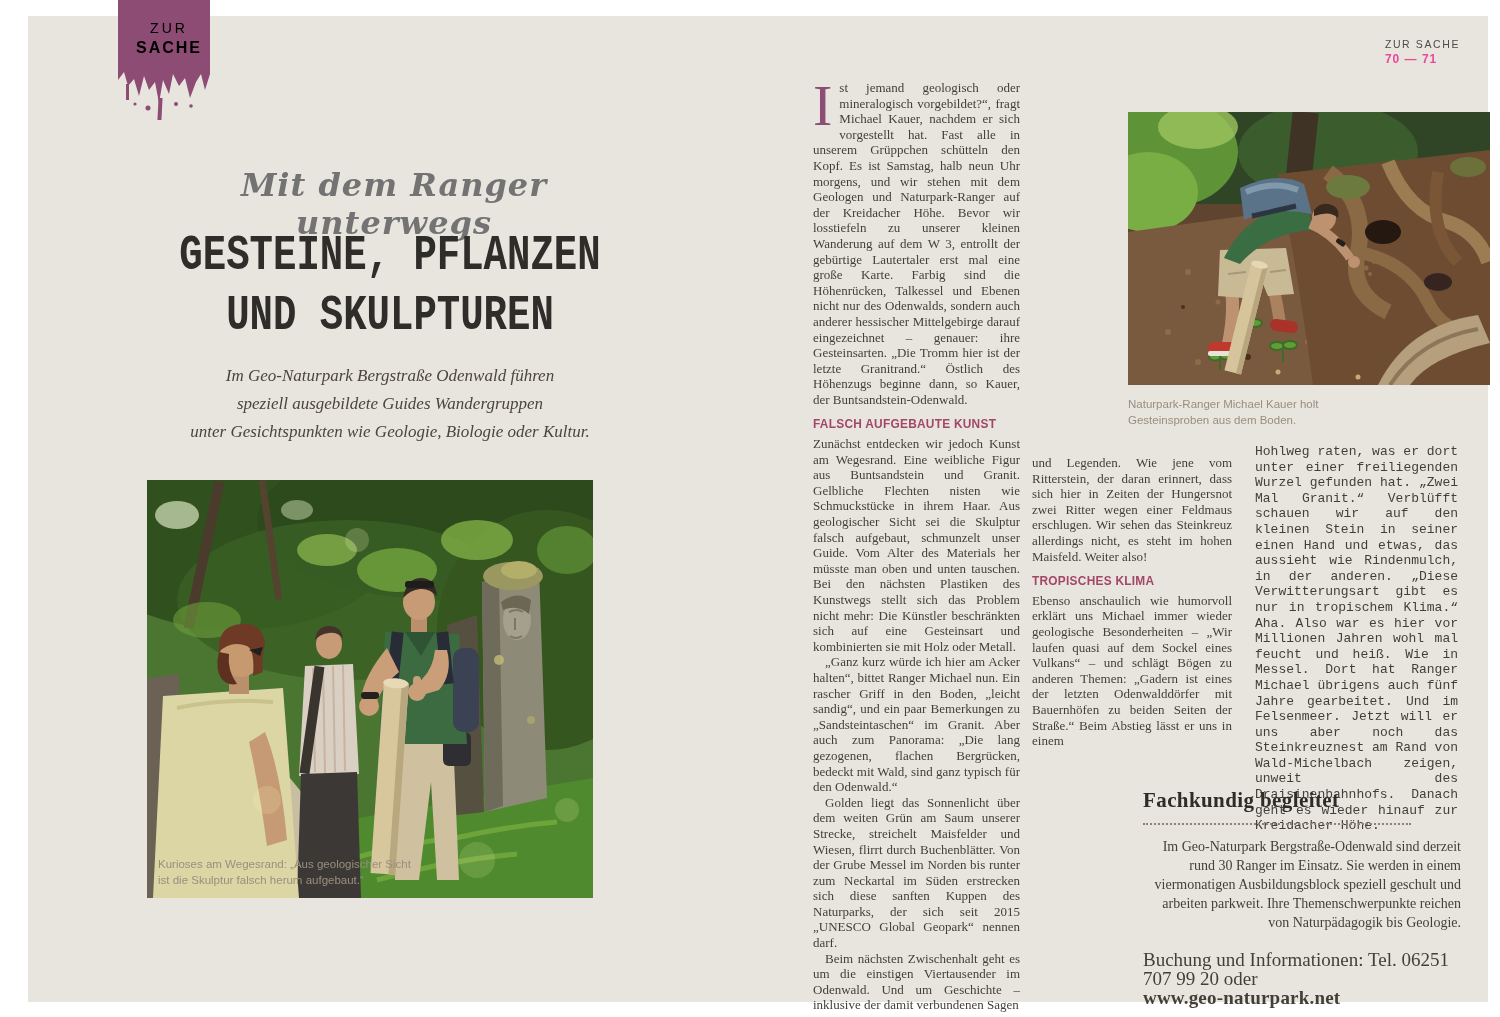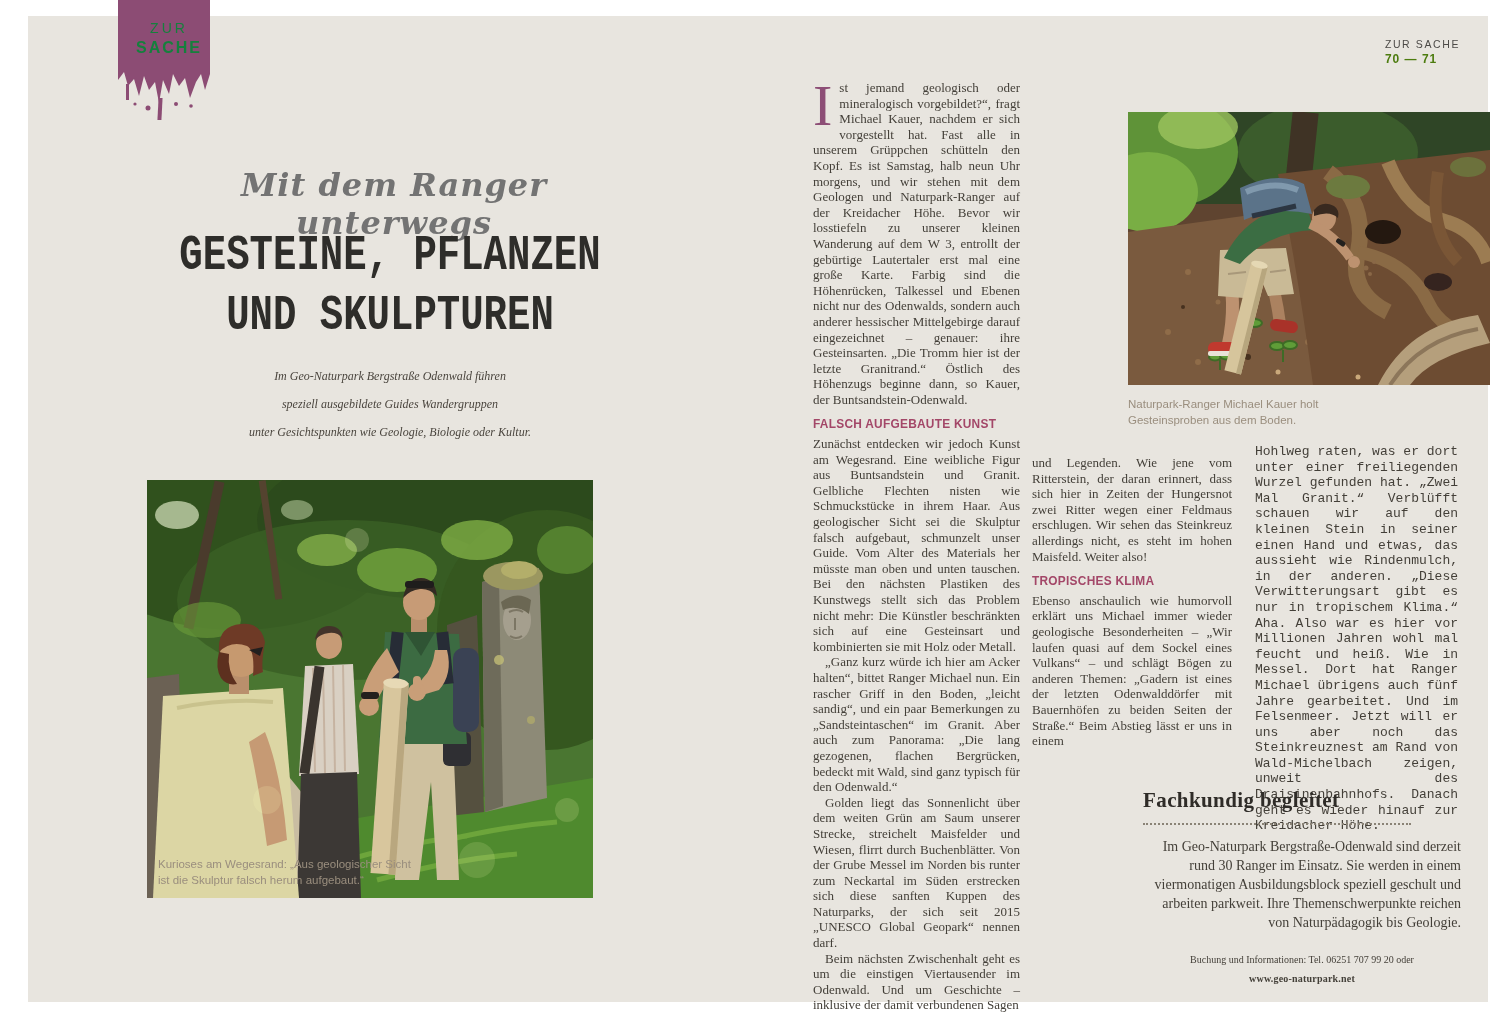--- a/index.html
+++ b/index.html
@@ -2,40 +2,40 @@
 <html lang="de"><head>
 <meta charset="utf-8">
 <style>
   html,body{margin:0;padding:0;background:#ffffff;}
   .page{position:relative;width:1500px;height:1017px;background:#ffffff;overflow:hidden;
         font-family:"Liberation Serif",serif;color:#433f38;}
   .canvas{position:absolute;left:28px;top:16px;width:1460px;height:986px;background:#e8e5df;}
 
   
   .badge{position:absolute;left:118px;top:0;width:92px;height:160px;}
-  .badge-text{position:absolute;left:0;top:18px;width:102px;text-align:center;color:#15803d;
+  .badge-text{position:absolute;left:0;top:18px;width:102px;text-align:center;color:#000000;
               font-family:"Liberation Sans",sans-serif;line-height:20px;}
   .badge-l1{font-size:14px;letter-spacing:3px;font-weight:400;}
   .badge-l2{font-size:16px;letter-spacing:2px;font-weight:700;}
 
   
   .pagehead{position:absolute;right:40px;top:38px;text-align:left;
             font-family:"Liberation Sans",sans-serif;color:#4c4a47;}
   .ph-sec{font-size:10.5px;letter-spacing:1.6px;}
-  .ph-num{font-size:12px;font-weight:700;letter-spacing:1px;margin-top:2px;color:#4d7c0f;}
+  .ph-num{font-size:12px;font-weight:700;letter-spacing:1px;margin-top:2px;color:#ec4899;}
 
   
   .kicker{position:absolute;left:154px;top:166px;width:480px;text-align:center;
           font-family:cursive,"DejaVu Serif",serif;font-style:italic;font-weight:700;
           font-size:32px;color:#737373;letter-spacing:1px;}
   .headline{position:absolute;left:110px;top:226px;width:560px;text-align:center;
             font-family:Liberation Mono, monospace;font-weight:700;color:#2e2d2a;}
   .headline div{font-size:50px;line-height:60px;transform:scaleX(0.78);transform-origin:center;white-space:nowrap;}
   .intro{position:absolute;left:120px;top:362px;width:540px;text-align:center;
-         font-style:italic;font-size:12px;line-height:28px;color:#4a453e;}
+         font-style:italic;font-size:17px;line-height:28px;color:#4a453e;}
 
   
   .photo-left{position:absolute;left:147px;top:480px;width:446px;height:418px;}
   .photo-right{position:absolute;left:1128px;top:112px;width:362px;height:273px;}
   .caption{font-family:"Liberation Sans",sans-serif;font-size:11.5px;line-height:16px;color:#9a8e7e;}
   .cap-left{position:absolute;left:158px;top:856px;width:340px;}
   .cap-right{position:absolute;left:1128px;top:396px;width:330px;}
 
   
   .col{position:absolute;font-size:13px;line-height:15.6px;text-align:justify;hyphens:auto;}
@@ -48,21 +48,21 @@
            letter-spacing:.3px;color:#a34768;margin:9px 0 4px 0;transform:scaleX(0.88);
            transform-origin:left center;white-space:nowrap;}
   .dropcap{float:left;font-size:58px;line-height:47px;padding:2px 7px 0 0;color:#8d4e76;
            font-family:"Liberation Serif",serif;}
 
   
   .infobox{position:absolute;left:1143px;top:788px;width:318px;color:#433f38;}
   .ib-title{font-size:21px;font-weight:700;letter-spacing:.4px;margin:0 0 10px 0;color:#2f2c28;}
   .dotrule{width:268px;border-top:2px dotted #8a8376;margin:0 0 12px 0;}
   .ib-body{font-size:14px;line-height:19px;margin:0 0 18px 0;text-align:right;}
-  .ib-contact{font-size:10px;line-height:19px;margin:12px;text-align:center;}
+  .ib-contact{font-size:19px;line-height:19px;margin:0;}
   .ib-contact strong{letter-spacing:.2px;}
 </style>
 </head>
 <body>
 
 <div class="page">
   <div class="canvas"></div>
 
   <div class="badge">
     <svg width="92" height="160" viewBox="0 0 92 160">

